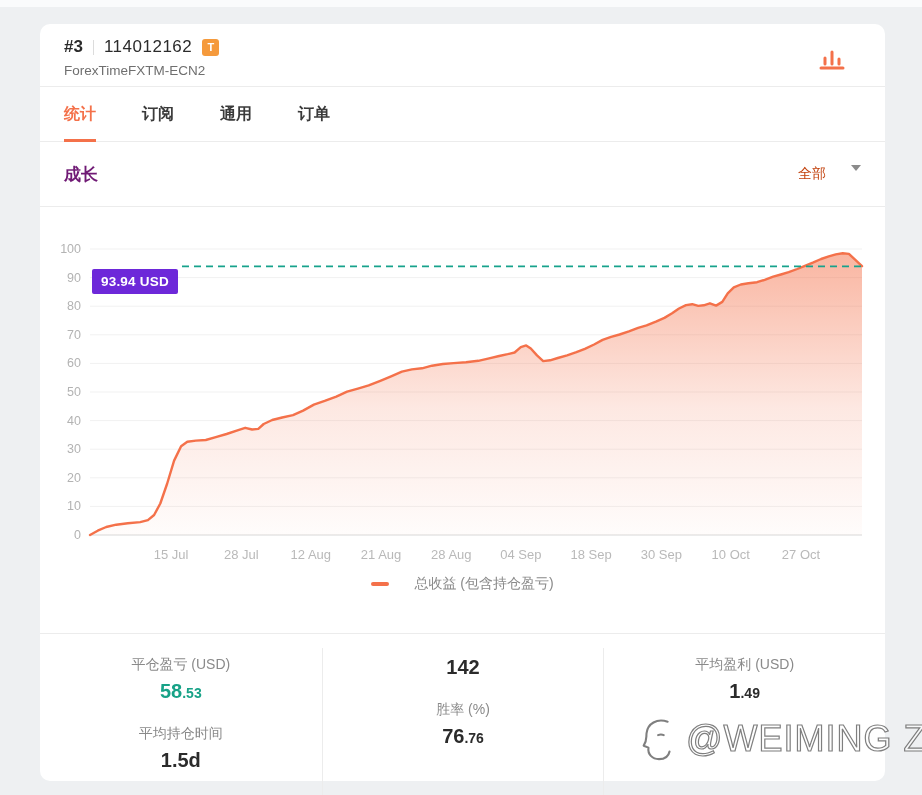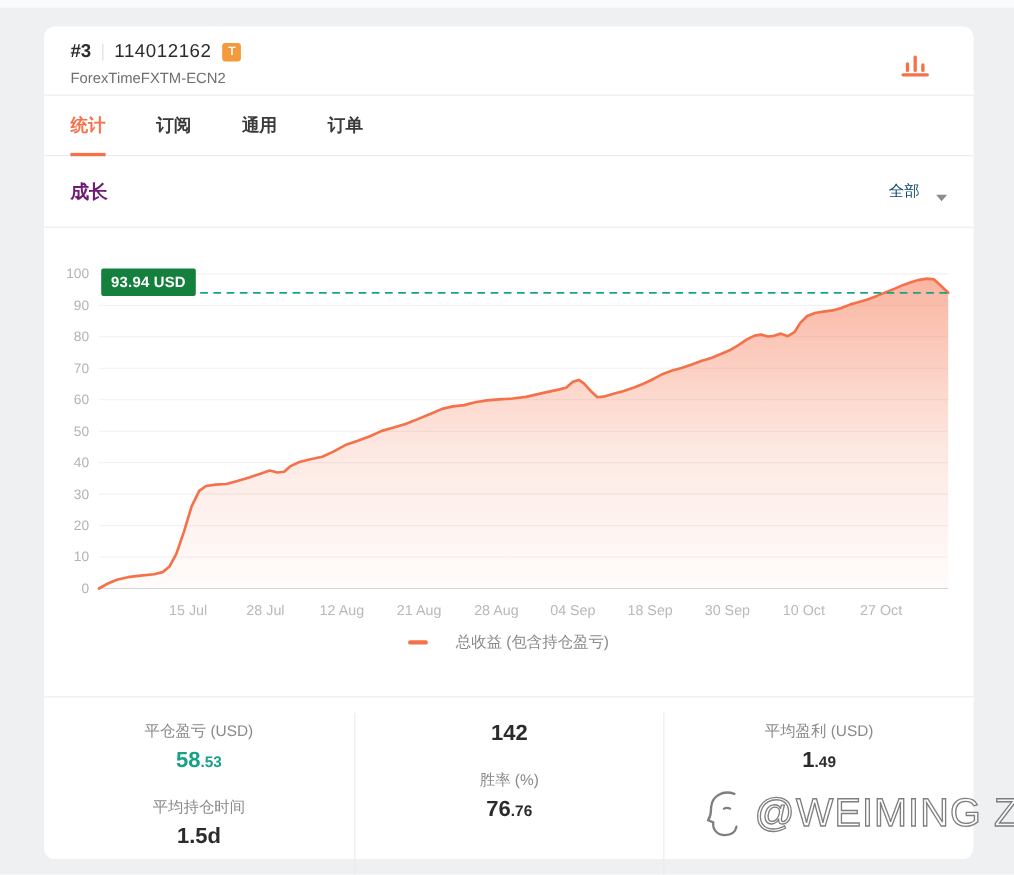--- a/index.html
+++ b/index.html
@@ -37,21 +37,21 @@
   
   .tabs{display:flex;padding:0 24px;border-bottom:1px solid var(--divider);height:55px;align-items:stretch;text-align:center;}
   .tab{display:flex;align-items:center;margin-right:46px;font-size:16px;color:#3a3a3a;
     cursor:pointer;position:relative;font-weight:600;}
   .tab.active{color:var(--accent);}
   .tab.active::after{content:"";position:absolute;left:0;right:0;bottom:-1px;height:3px;background:var(--accent);}
   
   .section-row{display:flex;justify-content:space-between;align-items:center;
     height:65px;padding:0 24px;border-bottom:1px solid var(--divider);}
   .section-title{font-size:17px;font-weight:bold;color:#701a75;}
-  .filter{display:flex;align-items:flex-end;gap:15px;font-size:14px;color:#0c4a6e;cursor:pointer;}
+  .filter{display:flex;align-items:flex-start;gap:25px;font-size:14px;color:#c2410c;cursor:pointer;}
   .caret{width:0;height:0;border-left:5px solid transparent;border-right:5px solid transparent;
     border-top:6px solid #8b8b8b;}
   
   .chart-wrap{position:relative;height:426px;}
   .chart-wrap svg{display:block;}
   .ytick{font-size:12.5px;fill:#b3b3b3;}
   .xtick{font-size:13px;fill:#b9b9b9;}
   .marker-badge{position:absolute;left:52px;background:var(--teal);color:#fff;
     font-size:13.5px;font-weight:bold;padding:5px 9px;border-radius:2px;letter-spacing:.2px;}
   .legend{display:flex;align-items:center;justify-content:center;gap:25px;margin-top:6px;}
@@ -158,21 +158,21 @@
         <text x="411.29600000000005" y="352" text-anchor="middle" class="xtick">28 Aug</text>
         <text x="480.77600000000007" y="352" text-anchor="middle" class="xtick">04 Sep</text>
         <text x="551.028" y="352" text-anchor="middle" class="xtick">18 Sep</text>
         <text x="621.28" y="352" text-anchor="middle" class="xtick">30 Sep</text>
         <text x="690.76" y="352" text-anchor="middle" class="xtick">10 Oct</text>
         <text x="761.0120000000001" y="352" text-anchor="middle" class="xtick">27 Oct</text>
         <path d="M50.0 328.0 L57.7 323.7 L66.2 320.0 L76.2 317.7 L87.8 316.3 L100.2 315.1 L107.9 313.1 L114.1 308.0 L120.3 296.5 L127.2 276.5 L134.1 253.6 L141.1 239.3 L147.3 234.8 L155.8 233.6 L165.8 233.0 L175.8 230.2 L186.6 227.0 L196.7 223.6 L205.2 220.8 L212.1 222.5 L218.3 221.9 L223.7 217.0 L232.2 213.0 L242.2 210.5 L253.0 208.2 L263.1 203.6 L273.9 197.6 L284.7 193.9 L296.3 189.6 L307.1 184.7 L317.9 181.6 L328.7 178.4 L340.3 173.8 L351.1 169.3 L361.9 164.7 L371.9 162.4 L382.0 161.3 L392.0 158.7 L402.8 157.0 L413.6 156.1 L426.0 155.3 L438.3 153.8 L449.1 151.3 L459.2 149.0 L467.7 147.2 L474.6 145.5 L480.8 140.1 L486.2 138.4 L490.8 141.5 L497.0 148.4 L503.2 154.1 L510.1 153.3 L517.8 151.0 L527.1 148.4 L536.4 145.2 L544.9 141.8 L554.1 137.5 L562.6 132.9 L571.1 129.8 L579.6 127.5 L588.9 124.4 L598.1 120.9 L606.6 118.4 L615.9 114.6 L624.4 110.9 L632.1 106.3 L639.0 101.5 L646.0 98.1 L652.2 97.2 L658.3 98.9 L663.7 98.3 L669.9 96.3 L676.1 98.6 L682.3 94.9 L687.7 86.3 L693.8 80.3 L700.8 77.5 L708.5 76.3 L717.0 75.2 L724.7 72.9 L733.2 69.7 L740.9 67.5 L748.7 65.2 L757.2 62.0 L764.9 58.9 L773.4 55.4 L781.1 52.0 L788.8 49.4 L795.8 47.4 L802.7 46.3 L808.9 46.9 L815.1 52.6 L822.0 59.2 L822 328 L50 328 Z" fill="url(#gfill)" stroke="none"></path>
         <path d="M50.0 328.0 L57.7 323.7 L66.2 320.0 L76.2 317.7 L87.8 316.3 L100.2 315.1 L107.9 313.1 L114.1 308.0 L120.3 296.5 L127.2 276.5 L134.1 253.6 L141.1 239.3 L147.3 234.8 L155.8 233.6 L165.8 233.0 L175.8 230.2 L186.6 227.0 L196.7 223.6 L205.2 220.8 L212.1 222.5 L218.3 221.9 L223.7 217.0 L232.2 213.0 L242.2 210.5 L253.0 208.2 L263.1 203.6 L273.9 197.6 L284.7 193.9 L296.3 189.6 L307.1 184.7 L317.9 181.6 L328.7 178.4 L340.3 173.8 L351.1 169.3 L361.9 164.7 L371.9 162.4 L382.0 161.3 L392.0 158.7 L402.8 157.0 L413.6 156.1 L426.0 155.3 L438.3 153.8 L449.1 151.3 L459.2 149.0 L467.7 147.2 L474.6 145.5 L480.8 140.1 L486.2 138.4 L490.8 141.5 L497.0 148.4 L503.2 154.1 L510.1 153.3 L517.8 151.0 L527.1 148.4 L536.4 145.2 L544.9 141.8 L554.1 137.5 L562.6 132.9 L571.1 129.8 L579.6 127.5 L588.9 124.4 L598.1 120.9 L606.6 118.4 L615.9 114.6 L624.4 110.9 L632.1 106.3 L639.0 101.5 L646.0 98.1 L652.2 97.2 L658.3 98.9 L663.7 98.3 L669.9 96.3 L676.1 98.6 L682.3 94.9 L687.7 86.3 L693.8 80.3 L700.8 77.5 L708.5 76.3 L717.0 75.2 L724.7 72.9 L733.2 69.7 L740.9 67.5 L748.7 65.2 L757.2 62.0 L764.9 58.9 L773.4 55.4 L781.1 52.0 L788.8 49.4 L795.8 47.4 L802.7 46.3 L808.9 46.9 L815.1 52.6 L822.0 59.2" fill="none" stroke="#F4714A" stroke-width="2.4" stroke-linejoin="round" stroke-linecap="round"></path>
         <line x1="142" x2="822" y1="59.33159999999998" y2="59.33159999999998" stroke="#17A28C" stroke-width="1.6" stroke-dasharray="7 5"></line>
       </svg>
-    <div class="marker-badge" id="marker-badge" style="top: 37px; background: #15803d;">93.94 USD</div>
+    <div class="marker-badge" id="marker-badge" style="top: 62px; background: #6d28d9;">93.94 USD</div>
     <div class="legend">
       <span class="legend-dash"></span>
       <span class="legend-label">总收益 (包含持仓盈亏)</span>
     </div>
   </div>
 
   <div class="stats">
     <div class="stat-col">
       <div class="stat-item">
         <div class="stat-label">平仓盈亏 (USD)</div>

